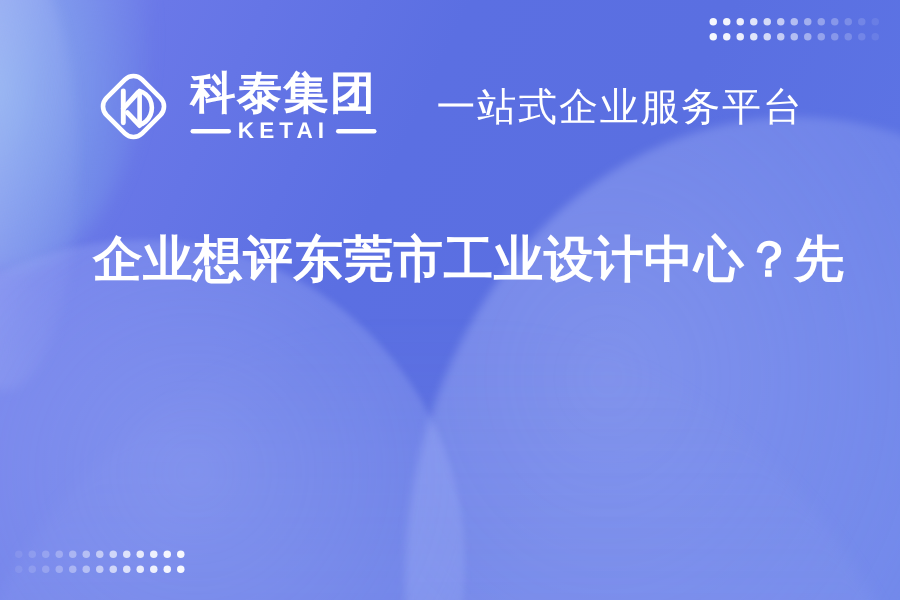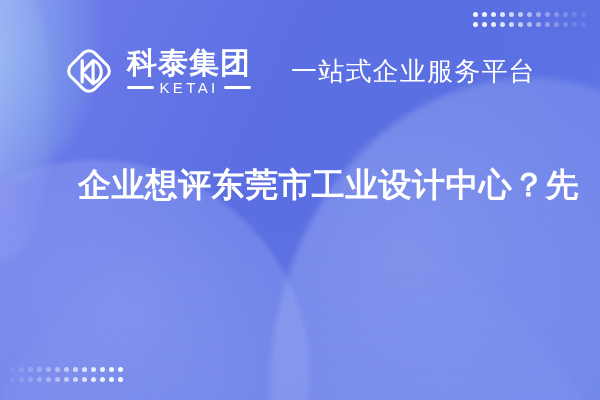--- a/index.html
+++ b/index.html
@@ -175,21 +175,21 @@
     margin-top: 2px;
   }
   .logo-rule {
     flex: 1 1 auto;
     height: 3px;
     background: #ffffff;
     border-radius: 2px;
   }
   .logo-latin {
     font-size: 15px;
-    font-weight: 400;
+    font-weight: 700;
     color: #ffffff;
     letter-spacing: 3.4px;
     line-height: 1;
     white-space: nowrap;
   }
 
   .header-divider {
     width: 2px;
     height: 60px;
     background: rgba(255, 255, 255, 0.75);
@@ -220,23 +220,22 @@
     letter-spacing: 0.6px;
     line-height: 1.3;
     margin-top: 4px;
     white-space: nowrap;
   }
 
   
   .title-block {
     position: absolute;
     left: 62px;
-    top: 160px;
+    top: 148px;
     width: 500px;
-    margin-left: 16px;
   }
 
   .title-line {
     font-size: 33px;
     font-weight: 700;
     color: #ffffff;
     line-height: 1.52;
     letter-spacing: 0.4px;
     white-space: nowrap;
   }

